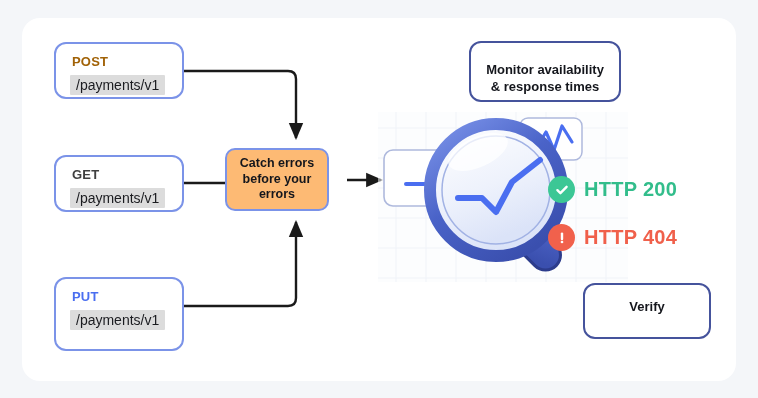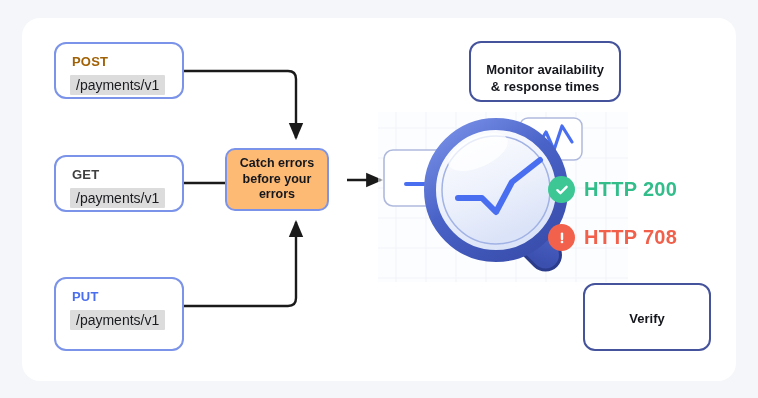--- a/index.html
+++ b/index.html
@@ -55,21 +55,21 @@
   
   .callout{
     position:absolute;background:#ffffff;
     border:2px solid #45539c;border-radius:12px;
     box-sizing:border-box;
     display:flex;align-items:flex-end;justify-content:center;
     text-align:center;font-weight:bold;color:#14161c;
     line-height:1.3;
   }
   #callout-monitor{left:469px;top:41px;width:152px;height:61px;font-size:13px;padding:4px 8px;}
-  #callout-verify{left:583px;top:283px;width:128px;height:68px;font-size:13px;padding:4px 0;}
+  #callout-verify{left:583px;top:283px;width:128px;height:56px;font-size:13px;padding:4px 0;}
 
   
   .conn{position:absolute;left:0;top:0;width:758px;height:398px;pointer-events:none;}
 
   
   .illus{position:absolute;left:378px;top:112px;width:250px;height:190px;}
 
   
   .status-row{position:absolute;display:flex;align-items:center;gap:9px;}
   #status-200{left:548px;top:176px;}
@@ -220,16 +220,16 @@
     <span class="status-text t-ok">HTTP 200</span>
   </div>
 
   <div class="status-row" id="status-404">
     <span class="badge-icon badge-err">
       <svg width="16" height="16" viewBox="0 0 16 16">
         <path d="M8,3.6 L8,9.0" fill="none" stroke="#ffffff" stroke-width="2.4" stroke-linecap="round"></path>
         <circle cx="8" cy="12.0" r="1.35" fill="#ffffff"></circle>
       </svg>
     </span>
-    <span class="status-text t-err">HTTP 708</span>
+    <span class="status-text t-err">HTTP 404</span>
   </div>
 
 </div>
 
 </body></html>

